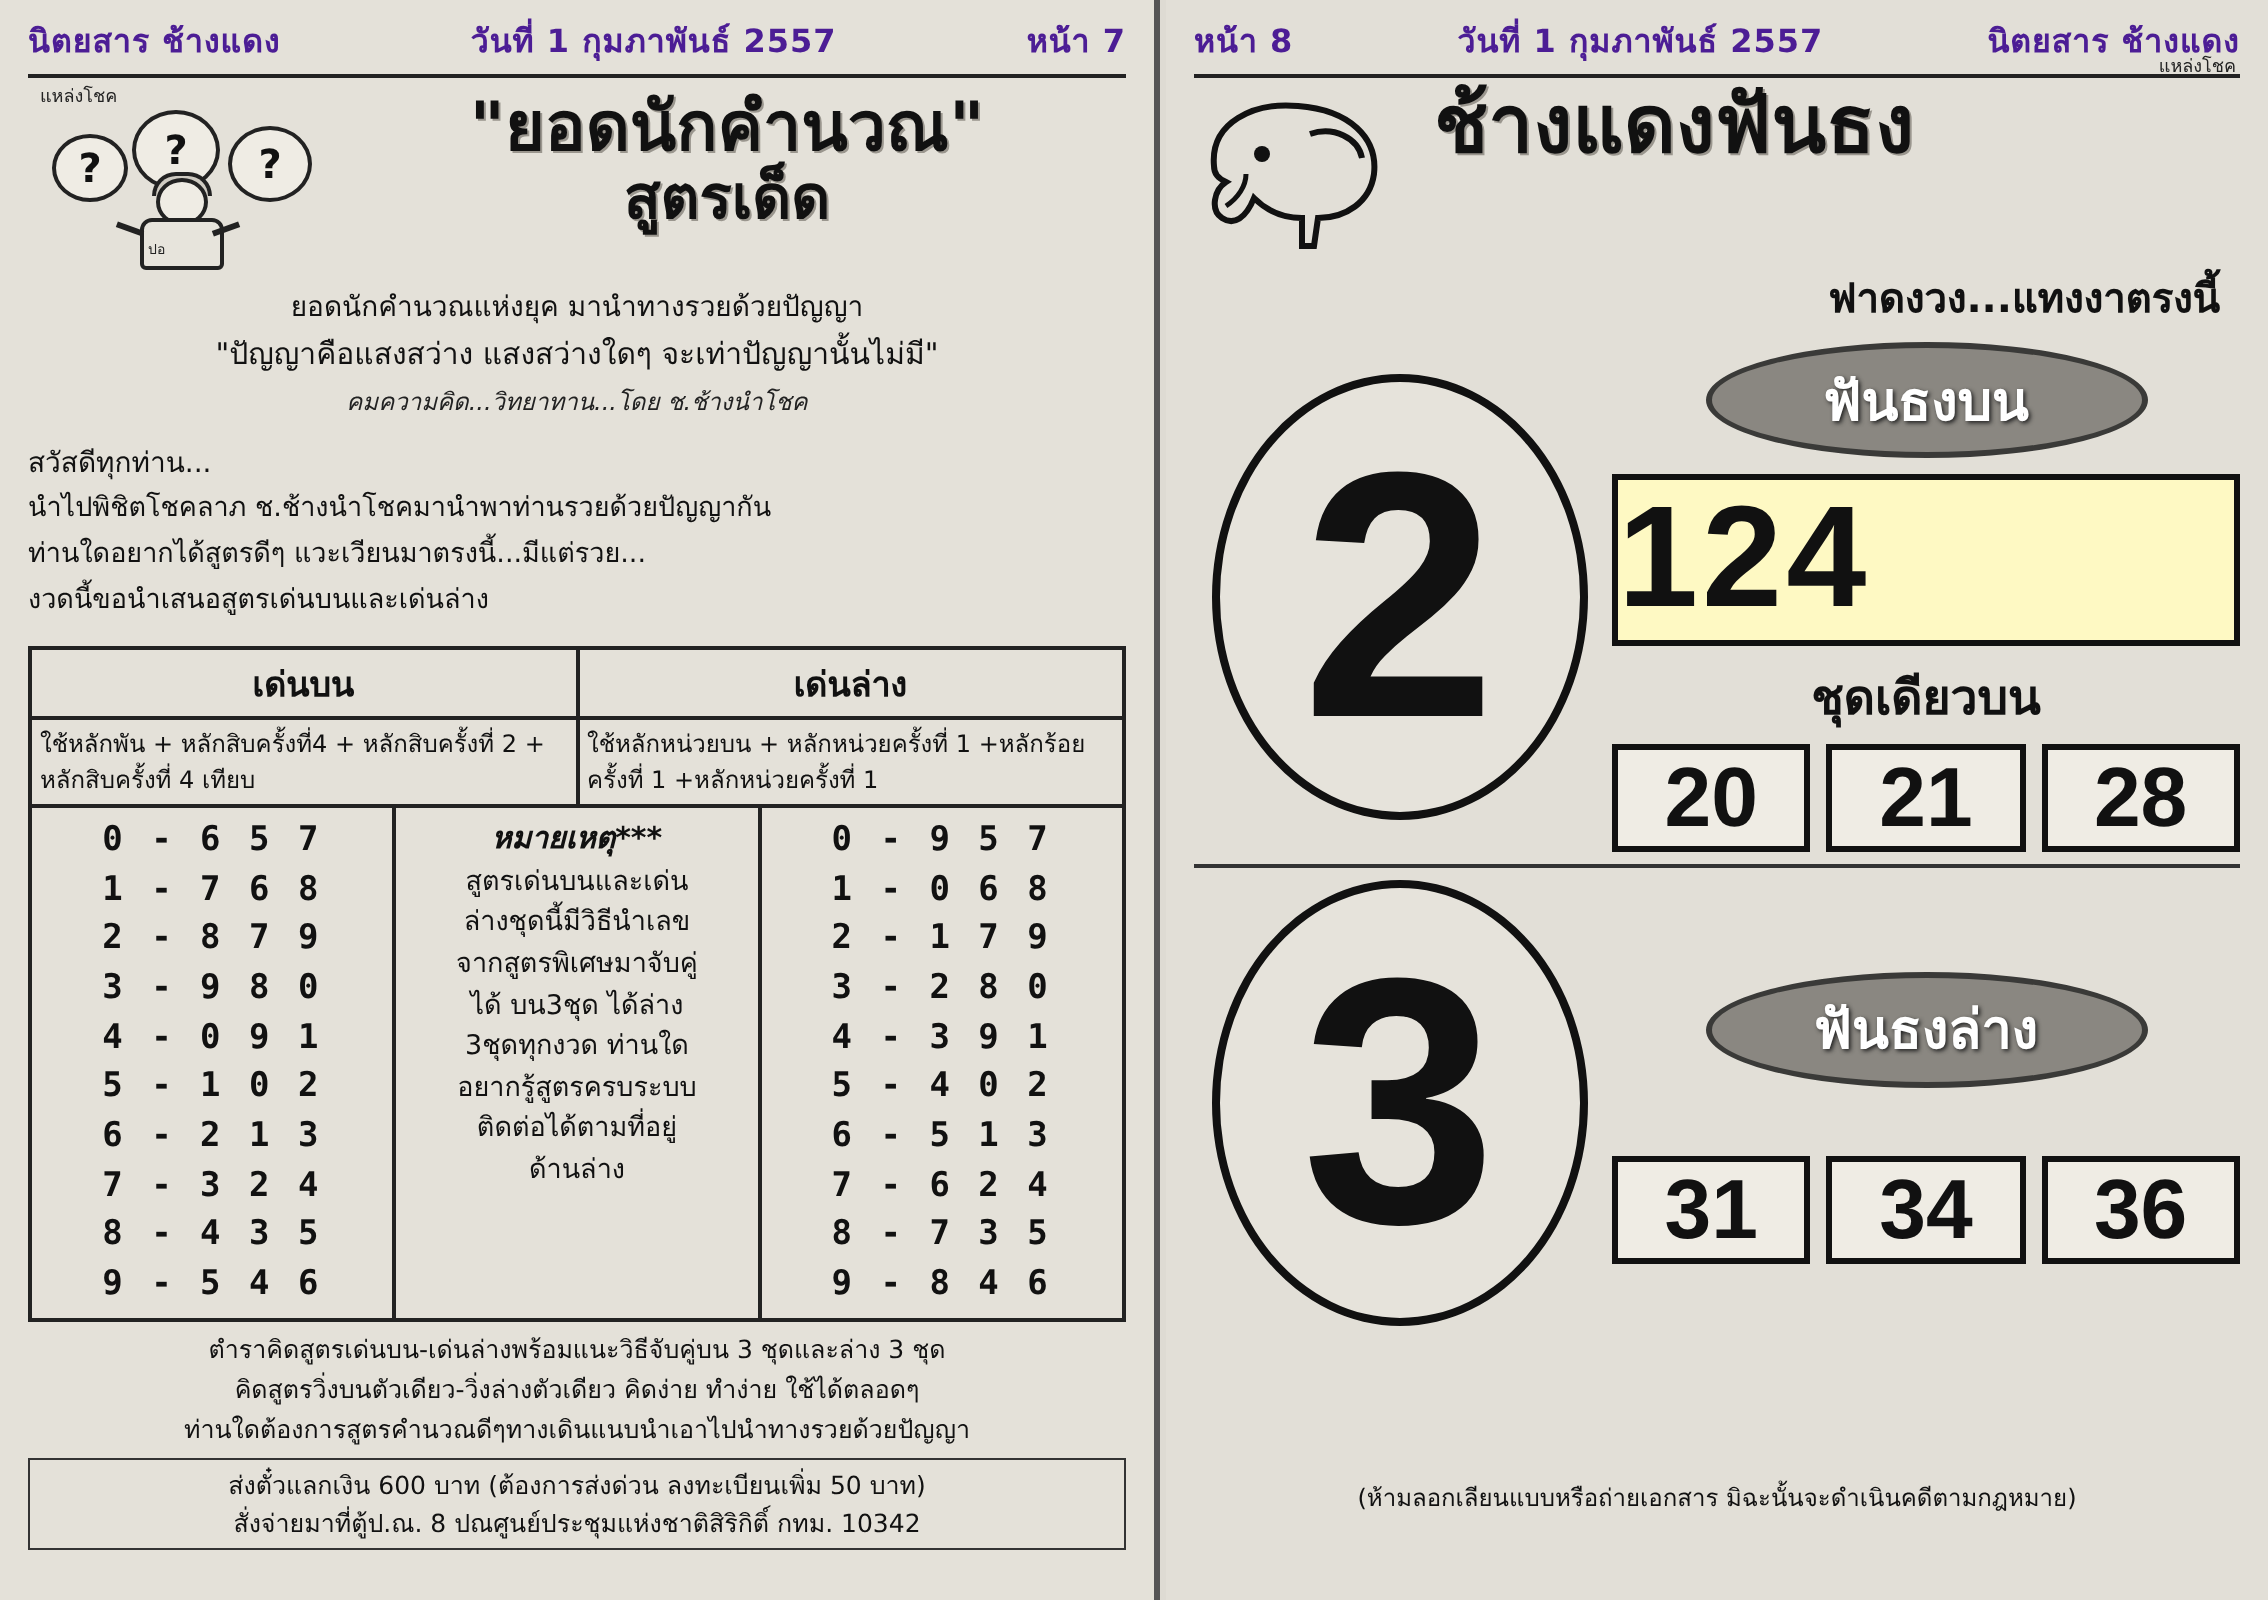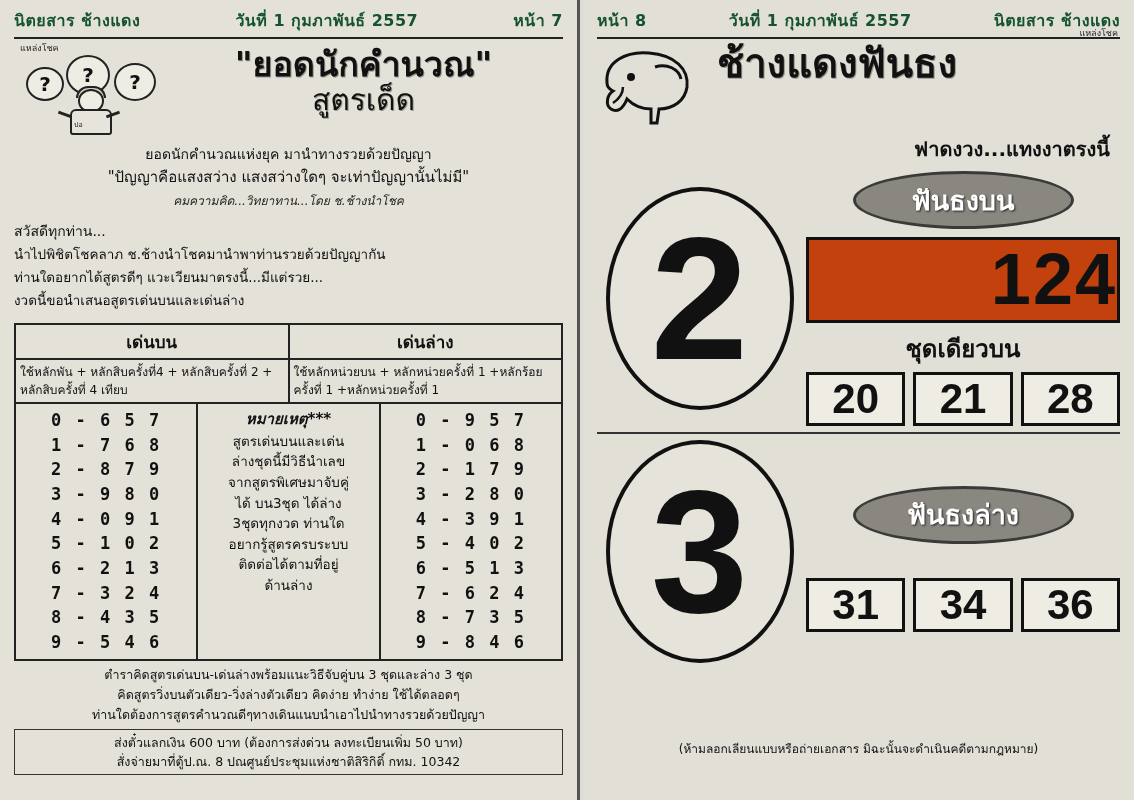--- a/index.html
+++ b/index.html
@@ -24,21 +24,21 @@
     padding:8px 14px;
   }
   .right{
     position:absolute;left:583px;top:0;width:551px;height:800px;
     background:#e2dfd7;
     box-sizing:border-box;
     padding:8px 14px;
   }
   .masthead{
     display:flex;justify-content:space-between;align-items:center;
-    font-size:16px;color:#14532d;font-weight:bold;
+    font-size:16px;color:#4c1d95;font-weight:bold;
     letter-spacing:.5px;
   }
   .masthead span{white-space:nowrap;}
   .hr-top{border:0;border-top:2px solid #222;margin:4px 0 0 0;}
 
   
   .title-row{display:flex;align-items:flex-start;margin-top:2px;}
   .mascot{width:150px;height:92px;position:relative;flex:0 0 150px;}
   .mascot .tiny{
     position:absolute;left:6px;top:0;font-size:9px;color:#222;
@@ -76,21 +76,21 @@
   .bigtitle{
     flex:1;text-align:center;padding-top:6px;
   }
   .bigtitle .t1{
     font-family:"DejaVu Sans", sans-serif;
     font-size:34px;font-weight:bold;color:#111;
     letter-spacing:0px;line-height:1.05;
     text-shadow:1px 1px 0 #9a968e;
   }
   .bigtitle .t2{
-    font-size:30px;font-weight:normal;color:#111;line-height:1.1;
+    font-size:30px;font-weight:bold;color:#111;line-height:1.1;
     text-shadow:1px 1px 0 #9a968e;
   }
   .intro{
     text-align:center;margin-top:10px;font-size:14px;color:#111;line-height:1.6;
   }
   .intro .q{font-size:15px;}
   .byline{text-align:center;font-size:12px;color:#222;margin-top:2px;font-style:italic;}
   .greet{margin-top:10px;font-size:14px;color:#111;}
   .para{font-size:13.5px;color:#111;line-height:1.55;margin-top:2px;}
   .para .ind{display:inline-block;width:34px;}
@@ -166,22 +166,22 @@
   .side{flex:1;padding-left:4px;}
   .pill{
     width:215px;height:52px;border-radius:50%;
     background:#8a8781;border:3px solid #3a3a38;
     display:flex;align-items:center;justify-content:center;
     color:#fff;font-size:27px;font-weight:bold;
     margin:0 auto 8px auto;
     text-shadow:1px 1px 2px #222;
   }
   .bigbox{
-    border:3px solid #111;background:#c2410c;
-    text-align:right;font-size:72px;font-weight:bold;color:#111;
+    border:3px solid #111;background:#fef9c3;
+    text-align:left;font-size:72px;font-weight:bold;color:#111;
     font-family:"Liberation Sans", sans-serif;
     line-height:1.05;padding:2px 0;
     letter-spacing:2px;
   }
   .caption{
     text-align:center;font-size:24px;font-weight:bold;color:#111;margin:6px 0 4px 0;
   }
   .trip{display:flex;justify-content:space-between;gap:8px;}
   .trip .cell{
     flex:1;border:3px solid #111;background:#efece4;

